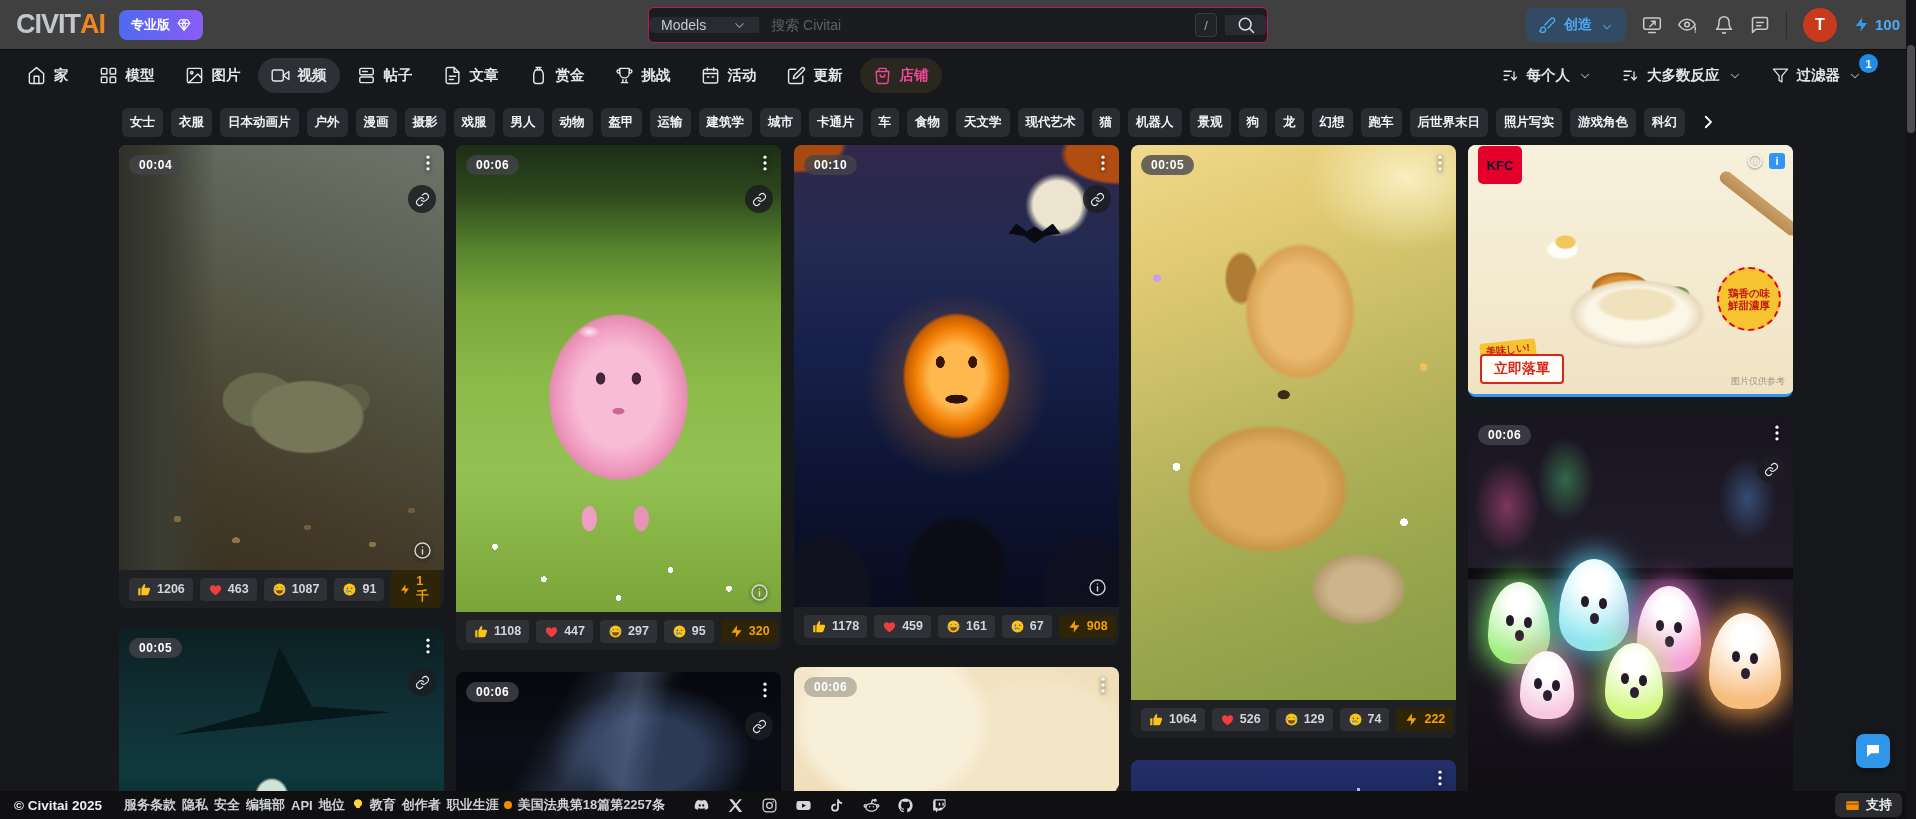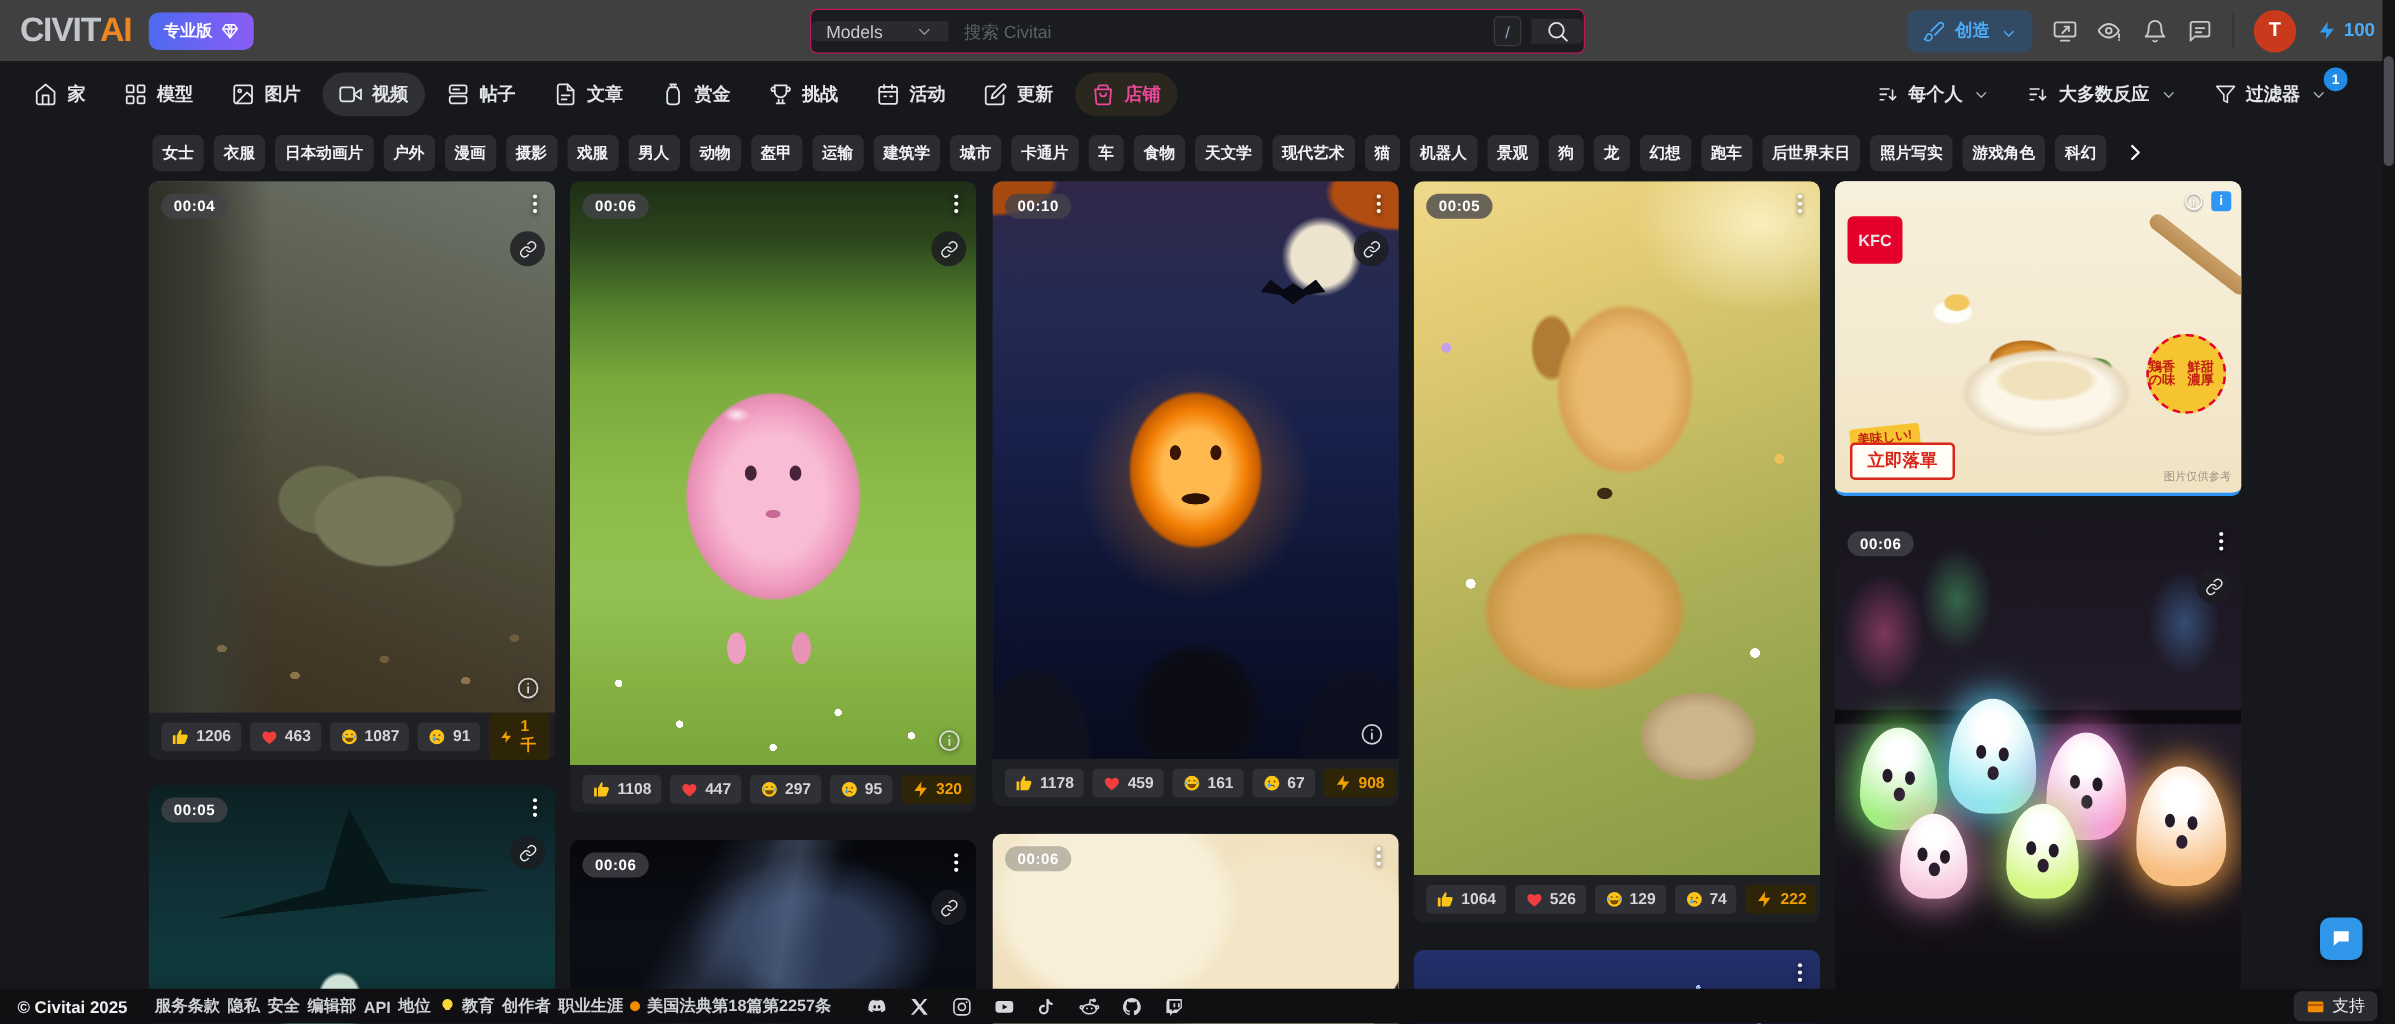--- a/index.html
+++ b/index.html
@@ -160,43 +160,43 @@
   .card.ad{border-bottom:3px solid #2f96f5;background:#f5eedd;}
   .mK{height:249px;background:
     radial-gradient(58px 24px at 52% 64%, #f0e2bd 0 60%, transparent 72%),
     radial-gradient(82px 42px at 52% 68%, #fcf6e8 0 62%, #e7d9bd 78%, transparent 84%),
     radial-gradient(34px 20px at 47% 58%, #d98e2e 0 60%, #b76f1e 82%, transparent 88%),
     radial-gradient(20px 12px at 64% 60%, #3f7a23 0 60%, transparent 72%),
     radial-gradient(15px 10px at 30% 39%, #f2c75e 0 60%, transparent 74%),
     radial-gradient(22px 13px at 29% 42%, #fdfdf9 0 62%, transparent 76%),
     linear-gradient(180deg,#f7f0dc 0%,#f4ead0 55%,#efe3c2 100%);}
   .mK::after{content:"";position:absolute;right:-14px;top:52px;width:96px;height:13px;border-radius:8px;background:linear-gradient(#caa06a,#b98c52);transform:rotate(38deg);}
-  .kfc-brand{position:absolute;top:28px;left:10px;width:44px;height:38px;background:#e4002b;border-radius:5px;color:#e5e5e5;font-weight:800;font-size:13px;display:flex;align-items:center;justify-content:center;z-index:2;}
+  .kfc-brand{position:absolute;top:1px;left:10px;width:44px;height:38px;background:#e4002b;border-radius:5px;color:#0f172a;font-weight:800;font-size:13px;display:flex;align-items:center;justify-content:center;z-index:2;}
   .kfc-headline{position:absolute;top:38px;left:14px;right:10px;color:#d8261b;font-size:29px;font-weight:800;letter-spacing:1px;line-height:1.05;text-shadow:0 1px 0 #fff;z-index:2;}
   .kfc-ribbon{position:absolute;left:12px;top:196px;background:#f6c431;color:#c21d12;font-size:10px;font-weight:800;padding:2px 6px;border-radius:3px;transform:rotate(-6deg);z-index:2;}
   .kfc-ribbon2{position:absolute;left:16px;top:214px;background:#d8261b;color:#fff;font-size:10px;font-weight:800;padding:2px 6px;border-radius:3px;z-index:2;}
-  .kfc-badge{position:absolute;right:12px;top:122px;width:64px;height:64px;border-radius:50%;background:#f6c431;border:2px dashed #e4002b;display:flex;flex-direction:row;align-items:center;justify-content:center;gap:2px;z-index:2;}
+  .kfc-badge{position:absolute;right:12px;top:122px;width:64px;height:64px;border-radius:50%;background:#f6c431;border:2px dashed #e4002b;display:flex;flex-direction:column;align-items:center;justify-content:center;gap:2px;z-index:2;}
   .kfc-badge span{color:#c21d12;font-size:10.5px;font-weight:800;line-height:1;}
   .kfc-cta{position:absolute;left:12px;bottom:10px;background:#fffdf6;border:2px solid #d8261b;color:#d8261b;font-size:14px;font-weight:800;padding:4px 12px;border-radius:4px;z-index:2;}
   .kfc-note{position:absolute;right:8px;bottom:6px;color:#9b9486;font-size:9px;z-index:2;}
   .ad-icons{position:absolute;top:8px;right:8px;display:flex;align-items:center;gap:6px;z-index:3;}
   .ad-icons .ic{width:16px;height:16px;color:#fff;filter:drop-shadow(0 1px 1px rgba(0,0,0,.5));}
   .ad-flag{width:16px;height:16px;border-radius:3px;background:#2f96f5;color:#fff;font-size:11px;font-weight:800;display:flex;align-items:center;justify-content:center;}
 
   
   .footer{position:absolute;left:0;right:0;bottom:0;height:28px;background:#101013;display:flex;align-items:center;gap:22px;padding:0 14px;z-index:50;}
   .copyright{font-size:13.5px;font-weight:800;color:#eceef0;white-space:nowrap;}
   .flinks{display:flex;align-items:center;gap:6px;}
   .flink{display:flex;align-items:center;gap:5px;font-size:13px;font-weight:700;color:#cdd0d4;text-decoration:none;white-space:nowrap;cursor:pointer;}
   .flink svg{width:14px;height:14px;}
   .hiredot{width:8px;height:8px;border-radius:50%;background:#f08c00;}
   .socials{display:flex;align-items:center;gap:17px;margin-left:6px;}
   .socials a{color:#d5d7db;display:flex;cursor:pointer;}
   .socials svg{width:17px;height:17px;}
-  .support-btn{margin-left:auto;display:flex;align-items:center;gap:6px;background:#2a2b30;border-radius:6px;padding:3px 10px;font-size:13px;font-weight:400;color:#eceef0;}
+  .support-btn{margin-left:auto;display:flex;align-items:center;gap:6px;background:#2a2b30;border-radius:6px;padding:3px 10px;font-size:13px;font-weight:700;color:#eceef0;}
   .support-btn svg{width:15px;height:15px;}
 
   
   .chat-fab{position:absolute;right:26px;bottom:51px;width:34px;height:34px;border-radius:8px;background:#2f96ea;display:flex;align-items:center;justify-content:center;color:#fff;box-shadow:0 2px 8px rgba(0,0,0,.5);z-index:45;}
   .chat-fab .ic{width:18px;height:18px;}
   .scrollbar{position:absolute;right:0;top:0;width:10px;height:100%;background:#141417;z-index:60;}
   .scroll-thumb{position:absolute;top:45px;left:1px;width:8px;height:88px;border-radius:4px;background:#4a4c52;}
 </style>
 </head>
 <body>

